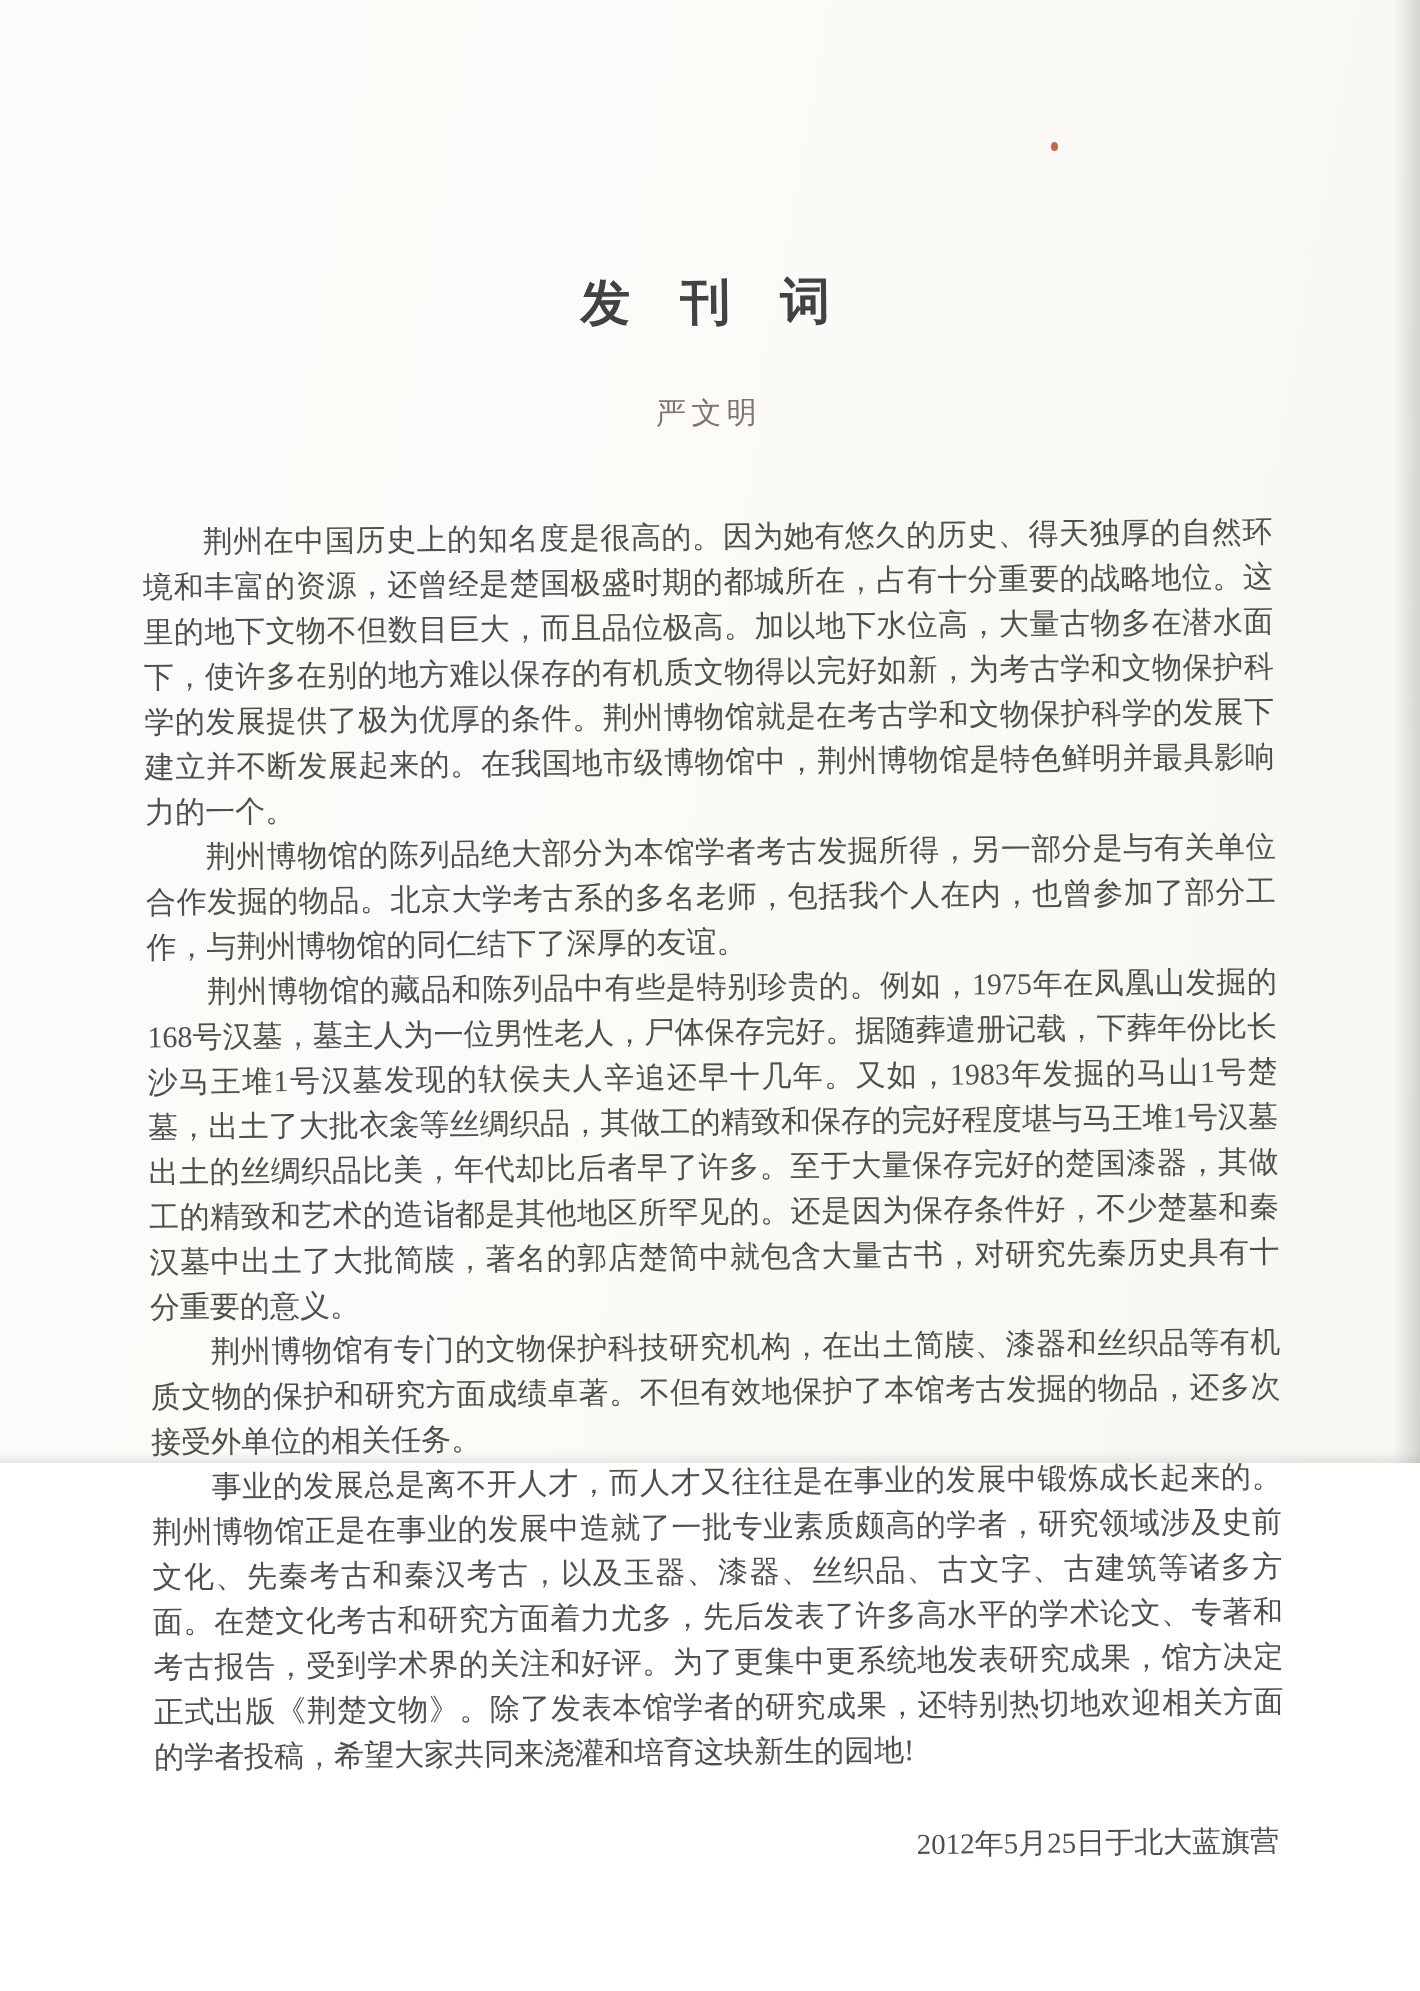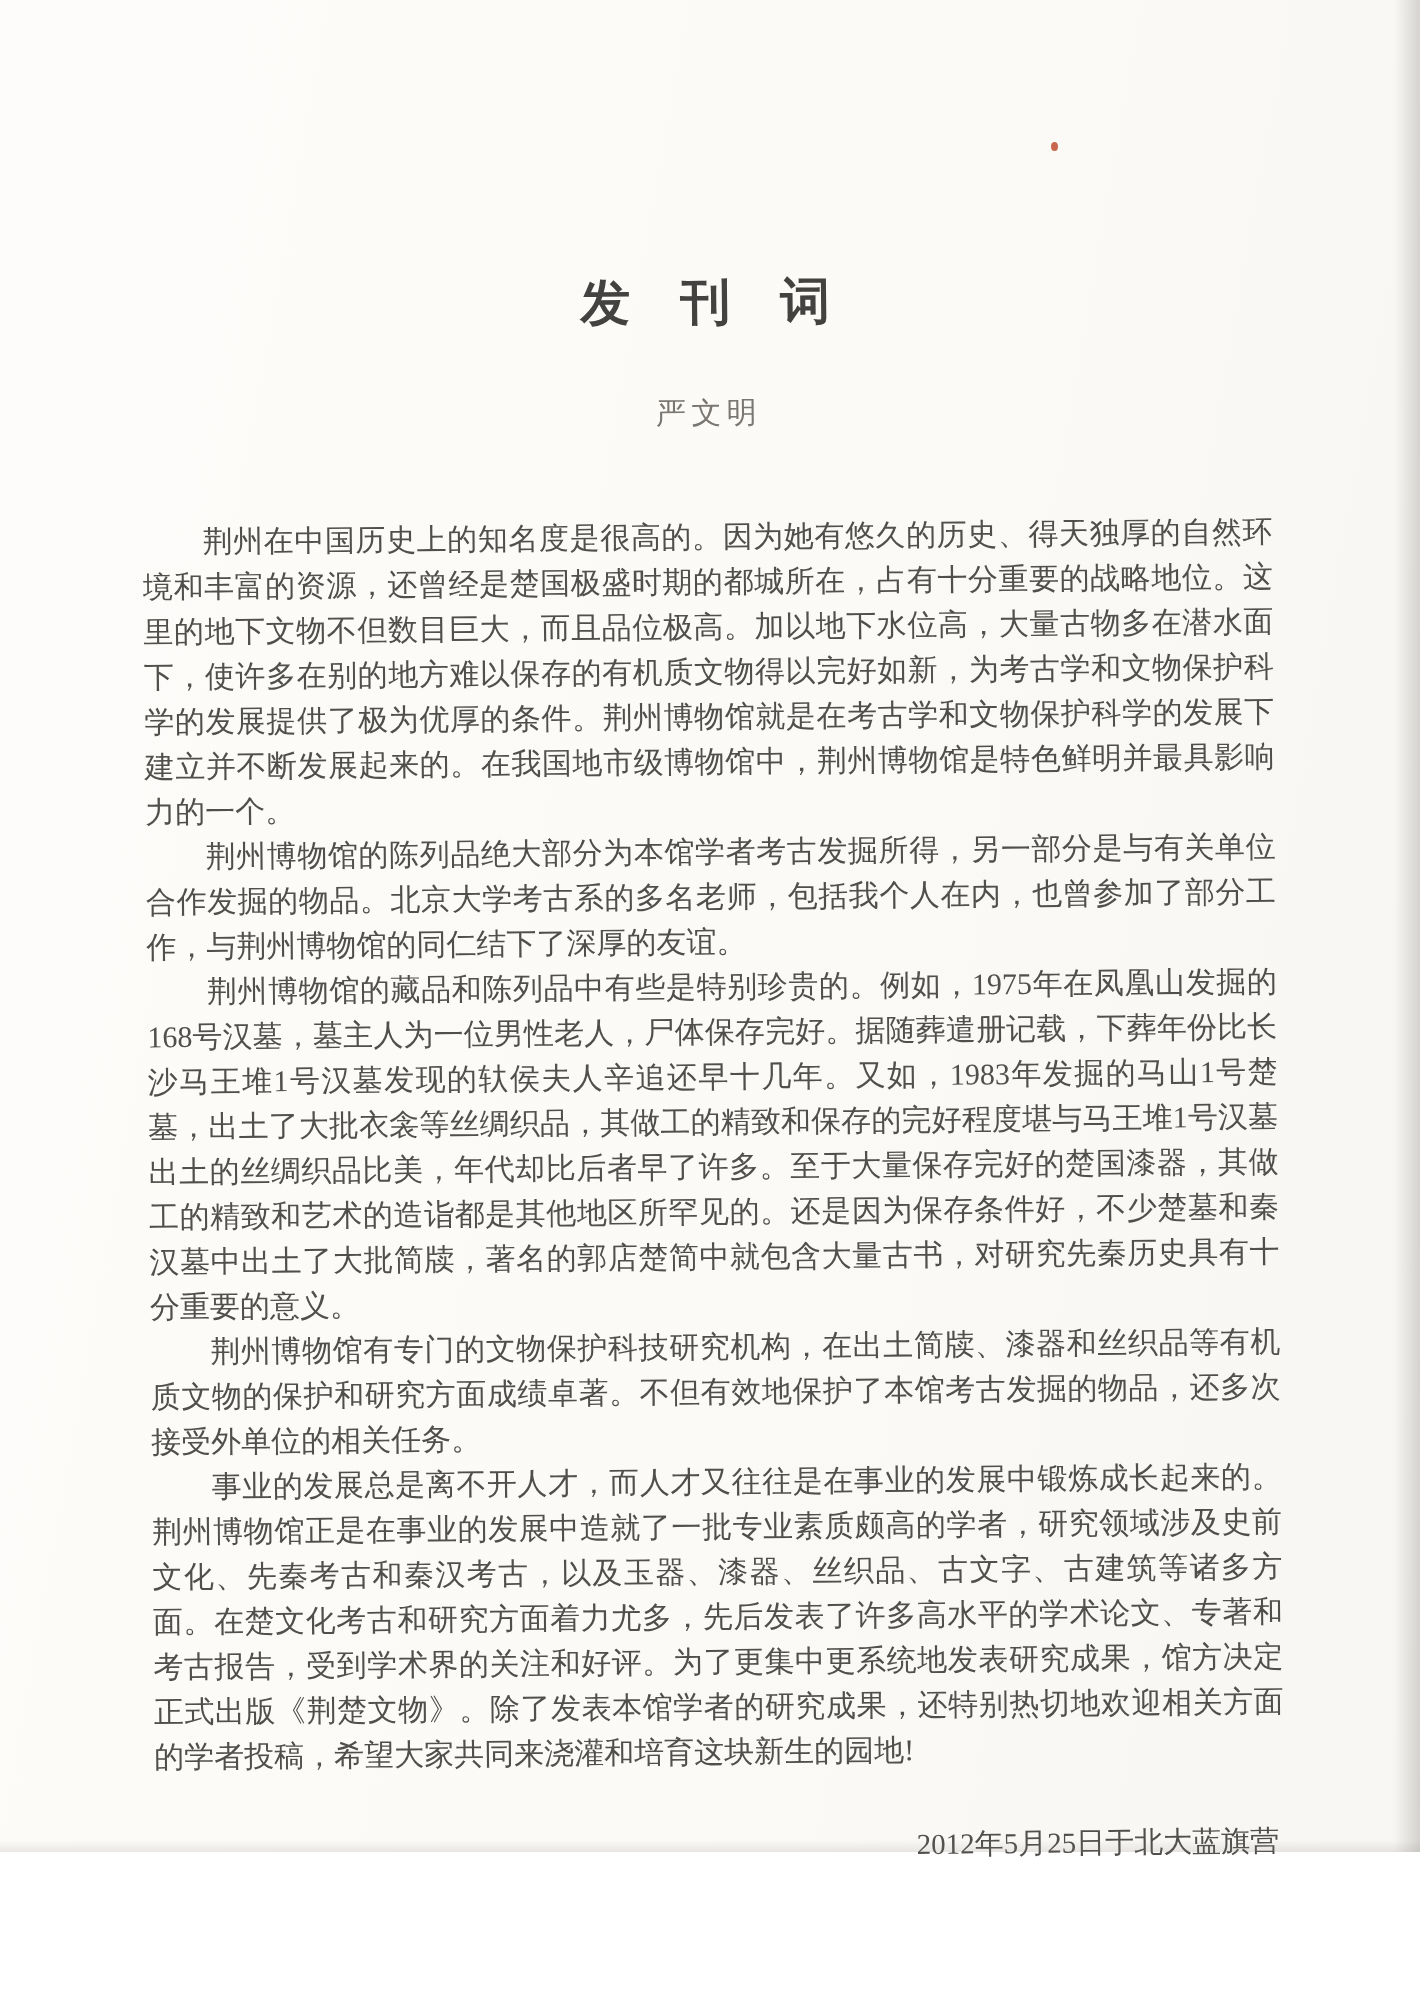--- a/index.html
+++ b/index.html
@@ -8,21 +8,21 @@
   }
   body {
     width: 1420px;
     height: 1991px;
     overflow: hidden;
     font-family: "Liberation Serif", serif;
   }
   .scan-page {
     position: relative;
     width: 1420px;
-    height: 1852px;
+    height: 1463px;
     background: linear-gradient(100deg, #fdfcfa 0%, #fbfaf7 55%, #f7f6f2 100%);
   }
   .content {
     position: absolute;
     left: 140px;
     top: 272px;
     width: 1130px;
     transform: rotate(-0.55deg);
     transform-origin: 50% 0;
     color: #4f4d49;

